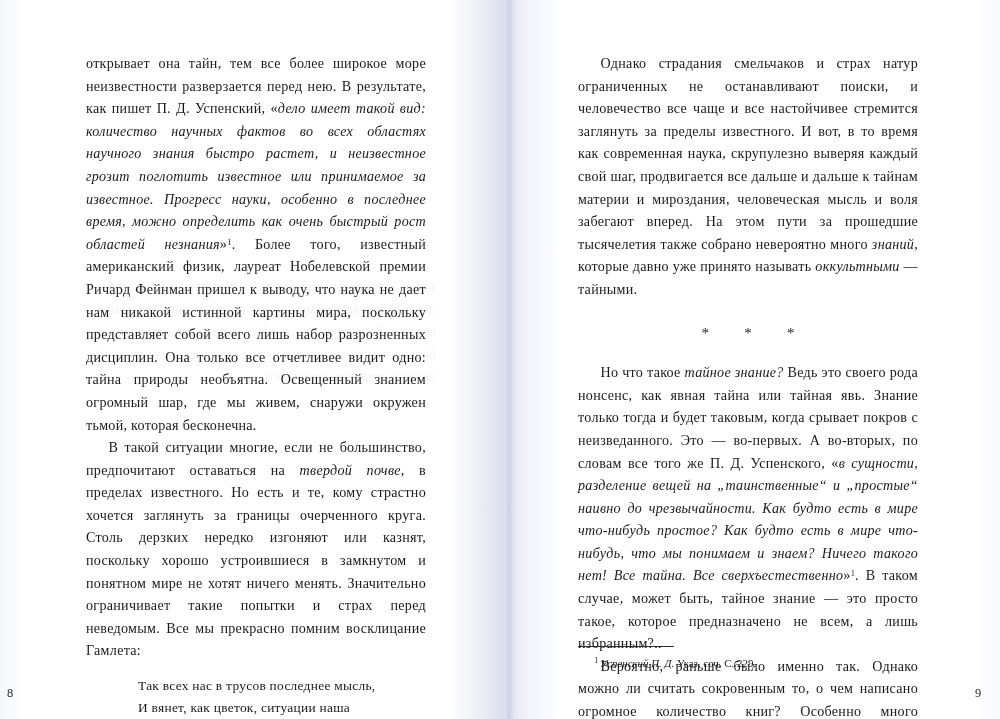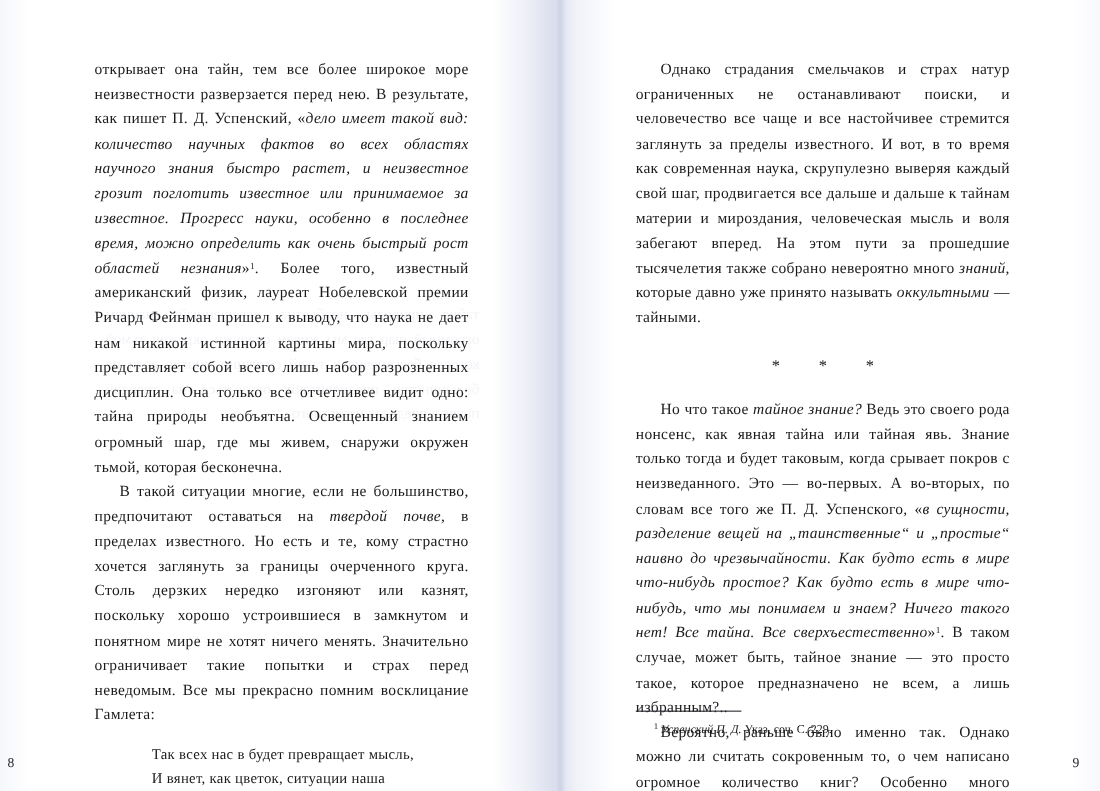--- a/index.html
+++ b/index.html
@@ -176,21 +176,21 @@
 
     <div class="showthrough st-left">тайна природы необъятна освещенный знанием огромный шар где мы живем снаружи окружен тьмой которая бесконечна в такой ситуации многие если не большинство предпочитают оставаться на твердой почве в пределах известного</div>
 
     <div class="textblock">
 
       <p class="para cont"><span>открывает она тайн, тем все более широкое море неизвестности разверзается перед нею. В результате, как пишет П. Д. Успенский, «</span><i>дело имеет такой вид: количество научных фактов во всех областях научного знания быстро растет, и неизвестное грозит поглотить известное или принимаемое за известное. Прогресс науки, особенно в последнее время, можно определить как очень быстрый рост областей незнания</i><span>»</span><sup class="ref">1</sup><span>. Более того, известный американский физик, лауреат Нобелевской премии Ричард Фейнман пришел к выводу, что наука не дает нам никакой истинной картины мира, поскольку представляет собой всего лишь набор разрозненных дисциплин. Она только все отчетливее видит одно: тайна природы необъятна. Освещенный знанием огромный шар, где мы живем, снаружи окружен тьмой, которая бесконечна.</span></p>
 
       <p class="para"><span>В такой ситуации многие, если не большинство, предпочитают оставаться на </span><i>твердой почве</i><span>, в пределах известного. Но есть и те, кому страстно хочется заглянуть за границы очерченного круга. Столь дерзких нередко изгоняют  или казнят, поскольку хорошо устроившиеся в замкнутом и понятном мире не хотят ничего менять. Значительно ограничивает такие попытки и страх перед неведомым. Все мы прекрасно помним восклицание Гамлета:</span></p>
 
       <div class="verse">
-        <div class="vline">Так всех нас в будет превращает мысль,</div>
+        <div class="vline">Так всех нас в трусов последнее мысль,</div>
         <div class="vline">И вянет, как цветок, ситуации наша</div>
 
       </div>
 
     </div>
 
 
     <div class="folio">8</div>
   </div>
 

